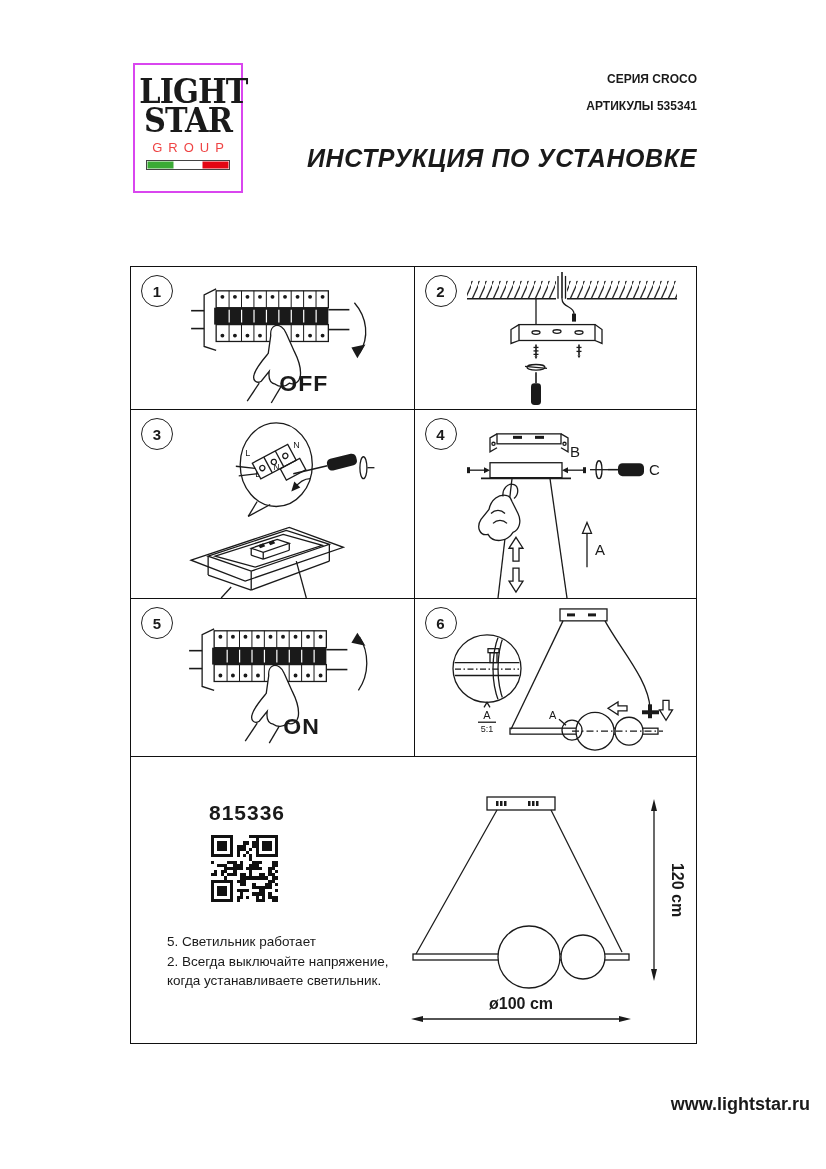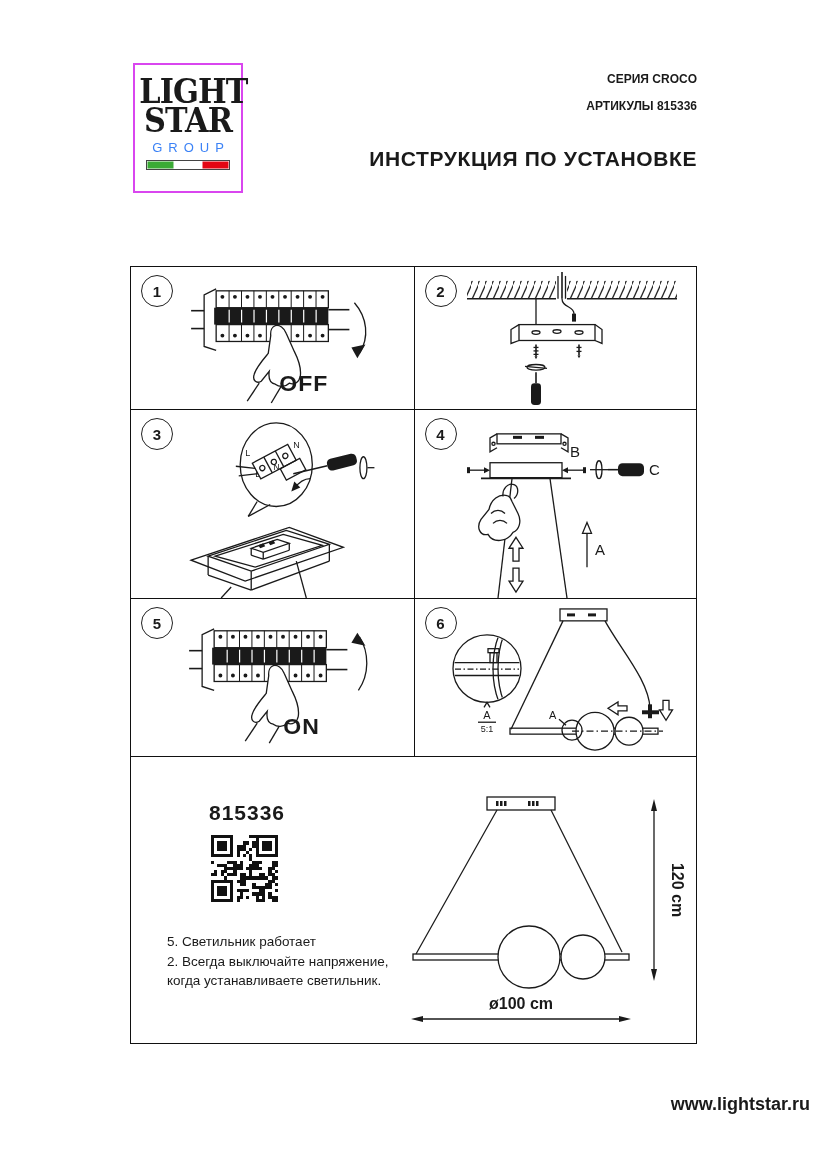--- a/index.html
+++ b/index.html
@@ -5,27 +5,27 @@
   html,body{margin:0;padding:0;background:#e8e8e8;}
   .page{position:relative;width:826px;height:1169px;background:#ffffff;margin:0 auto;
         font-family:"Liberation Sans",sans-serif;color:#1a1a1a;overflow:hidden;}
 
   
   .logo{position:absolute;left:133px;top:63px;width:110px;height:130px;border:2px solid #d946ef;
         box-sizing:border-box;text-align:center;background:#fff;}
   .logo-word{font-family:"DejaVu Serif","Liberation Serif",serif;font-weight:bold;
              font-size:33px;line-height:.88;letter-spacing:-1px;transform:scaleX(.92);}
   .logo-word.first{margin-top:12px;}
-  .logo-group{margin-top:5px;font-size:13px;letter-spacing:6px;text-indent:6px;color:#3b82f6;}
+  .logo-group{margin-top:5px;font-size:13px;letter-spacing:6px;text-indent:6px;color:#ef4444;}
   .logo-flag{margin-top:5px;}
 
   .titles{position:absolute;right:129px;top:66px;text-align:right;}
   .t1{font-weight:bold;font-size:12px;line-height:27px;}
   .t2-wrap{margin-top:25px;}
-  .t2{font-weight:bold;font-size:21px;line-height:27px;letter-spacing:.6px;}
+  .t2{font-weight:bold;font-size:25px;line-height:27px;letter-spacing:.6px;font-style:italic;}
 
   
   .grid{position:absolute;left:130px;top:266px;width:567px;box-sizing:border-box;
         border:1.5px solid #111;display:grid;
         grid-template-columns:283.5px 282px;
         grid-template-rows:143px 189px 158px 286px;background:#fff;}
   .panel{position:relative;box-sizing:border-box;}
   .b-r{border-right:1.5px solid #111;}
   .b-b{border-bottom:1.5px solid #111;}
   .panel svg.diagram{position:absolute;left:0;top:0;width:100%;height:100%;}
@@ -95,21 +95,21 @@
     <svg class="logo-flag" width="84" height="10" viewBox="0 0 84 10">
       <rect x="0.5" y="0.5" width="83" height="9" fill="none" stroke="#444" stroke-width="1"></rect>
       <rect x="1.5" y="1.5" width="26" height="7" fill="#3aaa35"></rect>
       <rect x="29" y="1.5" width="26" height="7" fill="#ffffff"></rect>
       <rect x="56.5" y="1.5" width="26" height="7" fill="#e30613"></rect>
     </svg>
   </div>
 
   <div class="titles">
     <div class="t1">СЕРИЯ CROCO</div>
-    <div class="t1">АРТИКУЛЫ 815336</div>
+    <div class="t1">АРТИКУЛЫ 535341</div>
     <div class="t2-wrap">
       <div class="t2">ИНСТРУКЦИЯ ПО УСТАНОВКЕ</div>
     </div>
   </div>
 
   <div class="grid">
 
     <section class="panel b-r b-b">
       <div class="stepnum">
           <span>1</span>

